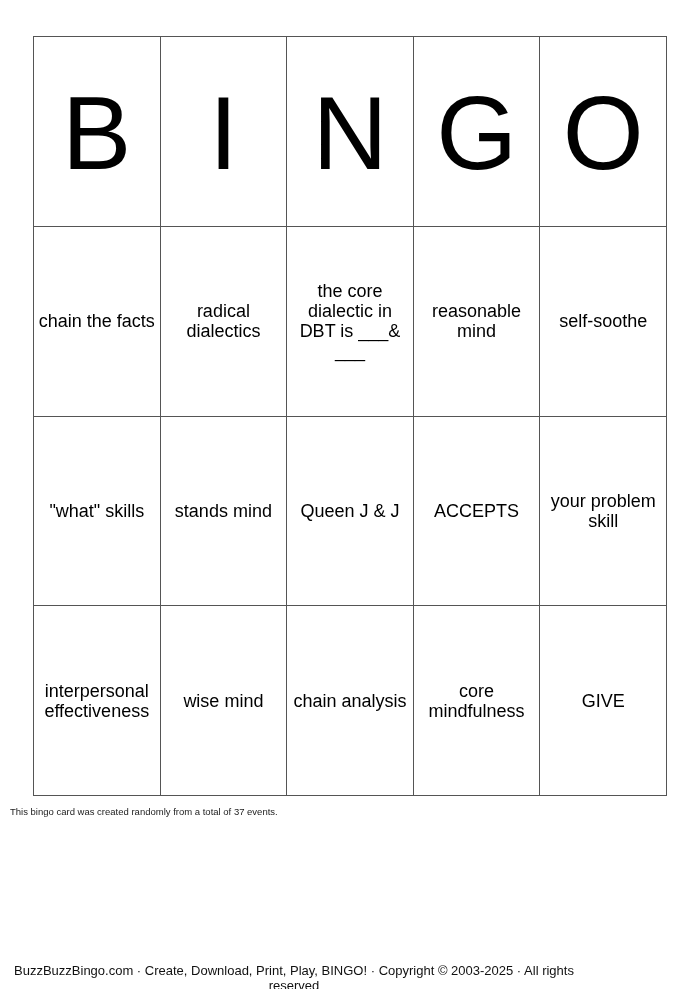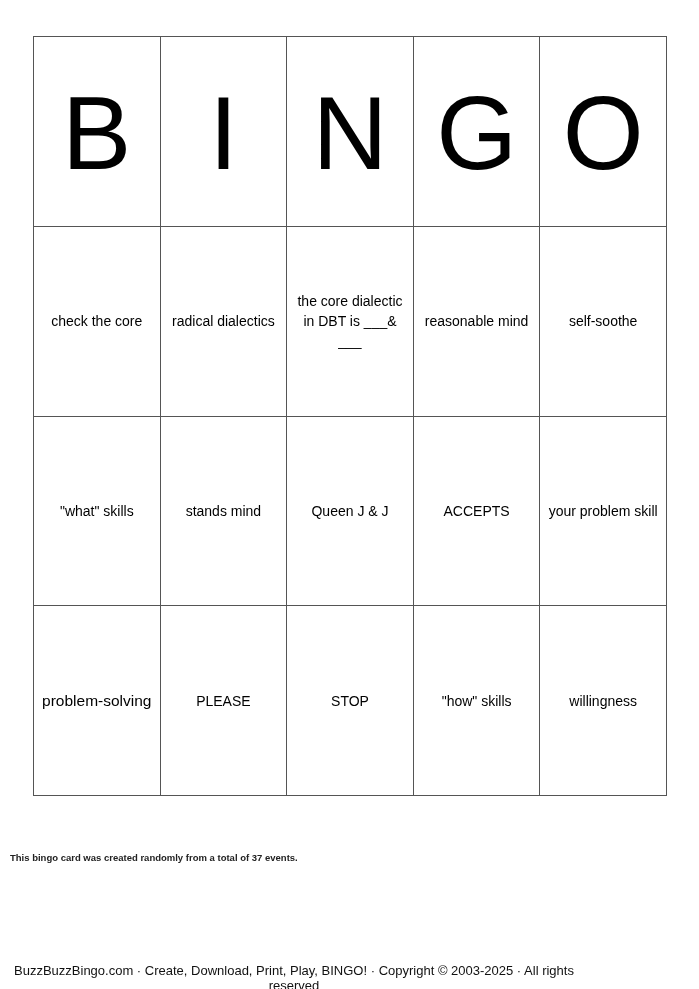--- a/index.html
+++ b/index.html
@@ -1,53 +1,53 @@
 <!DOCTYPE html>
 <html><head>
 <meta charset="utf-8">
 <style>
   html, body { margin:0; padding:0; background:#fff; }
   body { width:699px; height:989px; position:relative; font-family:"Liberation Sans", sans-serif; color:#000; overflow:hidden; }
   .card { position:absolute; left:33px; top:36px; width:633px; height:760px; border-collapse:collapse; table-layout:fixed; }
-  .card td { border:1px solid #555; width:126.6px; height:126.6px; text-align:center; vertical-align:middle; padding:0 4px; box-sizing:border-box; font-size:14px; line-height:20px; }
+  .card td { border:1px solid #555; width:126.6px; height:126.6px; text-align:center; vertical-align:middle; padding:0 4px; box-sizing:border-box; font-size:18px; line-height:20px; }
   .card td.hdr { font-size:104px; line-height:104px; padding-top:4px; }
   .card td.small { font-size:15.5px; padding:0 2px; }
-  .note { position:absolute; left:10px; top:852px; font-size:9.5px; color:#222;font-weight:bold; }
+  .note { position:absolute; left:10px; top:806px; font-size:9.5px; color:#222; }
   .footer { position:absolute; left:0; width:588px; top:963px; text-align:center; font-size:13px; color:#111; }
 </style>
 </head>
 <body>
 
 <table class="card">
   <tbody>
       <tr>
     <td class="hdr">B</td>
     <td class="hdr">I</td>
     <td class="hdr">N</td>
     <td class="hdr">G</td>
     <td class="hdr">O</td>
   </tr>
   <tr>
-    <td>check the core</td>
+    <td>chain the facts</td>
     <td>radical dialectics</td>
     <td>the core dialectic in DBT is ___&amp; ___</td>
     <td>reasonable mind</td>
     <td>self-soothe</td>
   </tr>
   <tr>
     <td>"what" skills</td>
     <td>stands mind</td>
     <td>Queen J &amp; J</td>
     <td>ACCEPTS</td>
     <td>your problem skill</td>
   </tr>
   <tr>
-    <td class="small">problem-solving</td>
-    <td>PLEASE</td>
-    <td>STOP</td>
-    <td>"how" skills</td>
-    <td>willingness</td>
+    <td>interpersonal effectiveness</td>
+    <td>wise mind</td>
+    <td>chain analysis</td>
+    <td>core mindfulness</td>
+    <td>GIVE</td>
   </tr>
 </tbody>
   </table>
 
 <div class="note">This bingo card was created randomly from a total of 37 events.</div>
 <div class="footer">BuzzBuzzBingo.com · Create, Download, Print, Play, BINGO! · Copyright © 2003-2025 · All rights reserved</div>
 
 </body></html>

